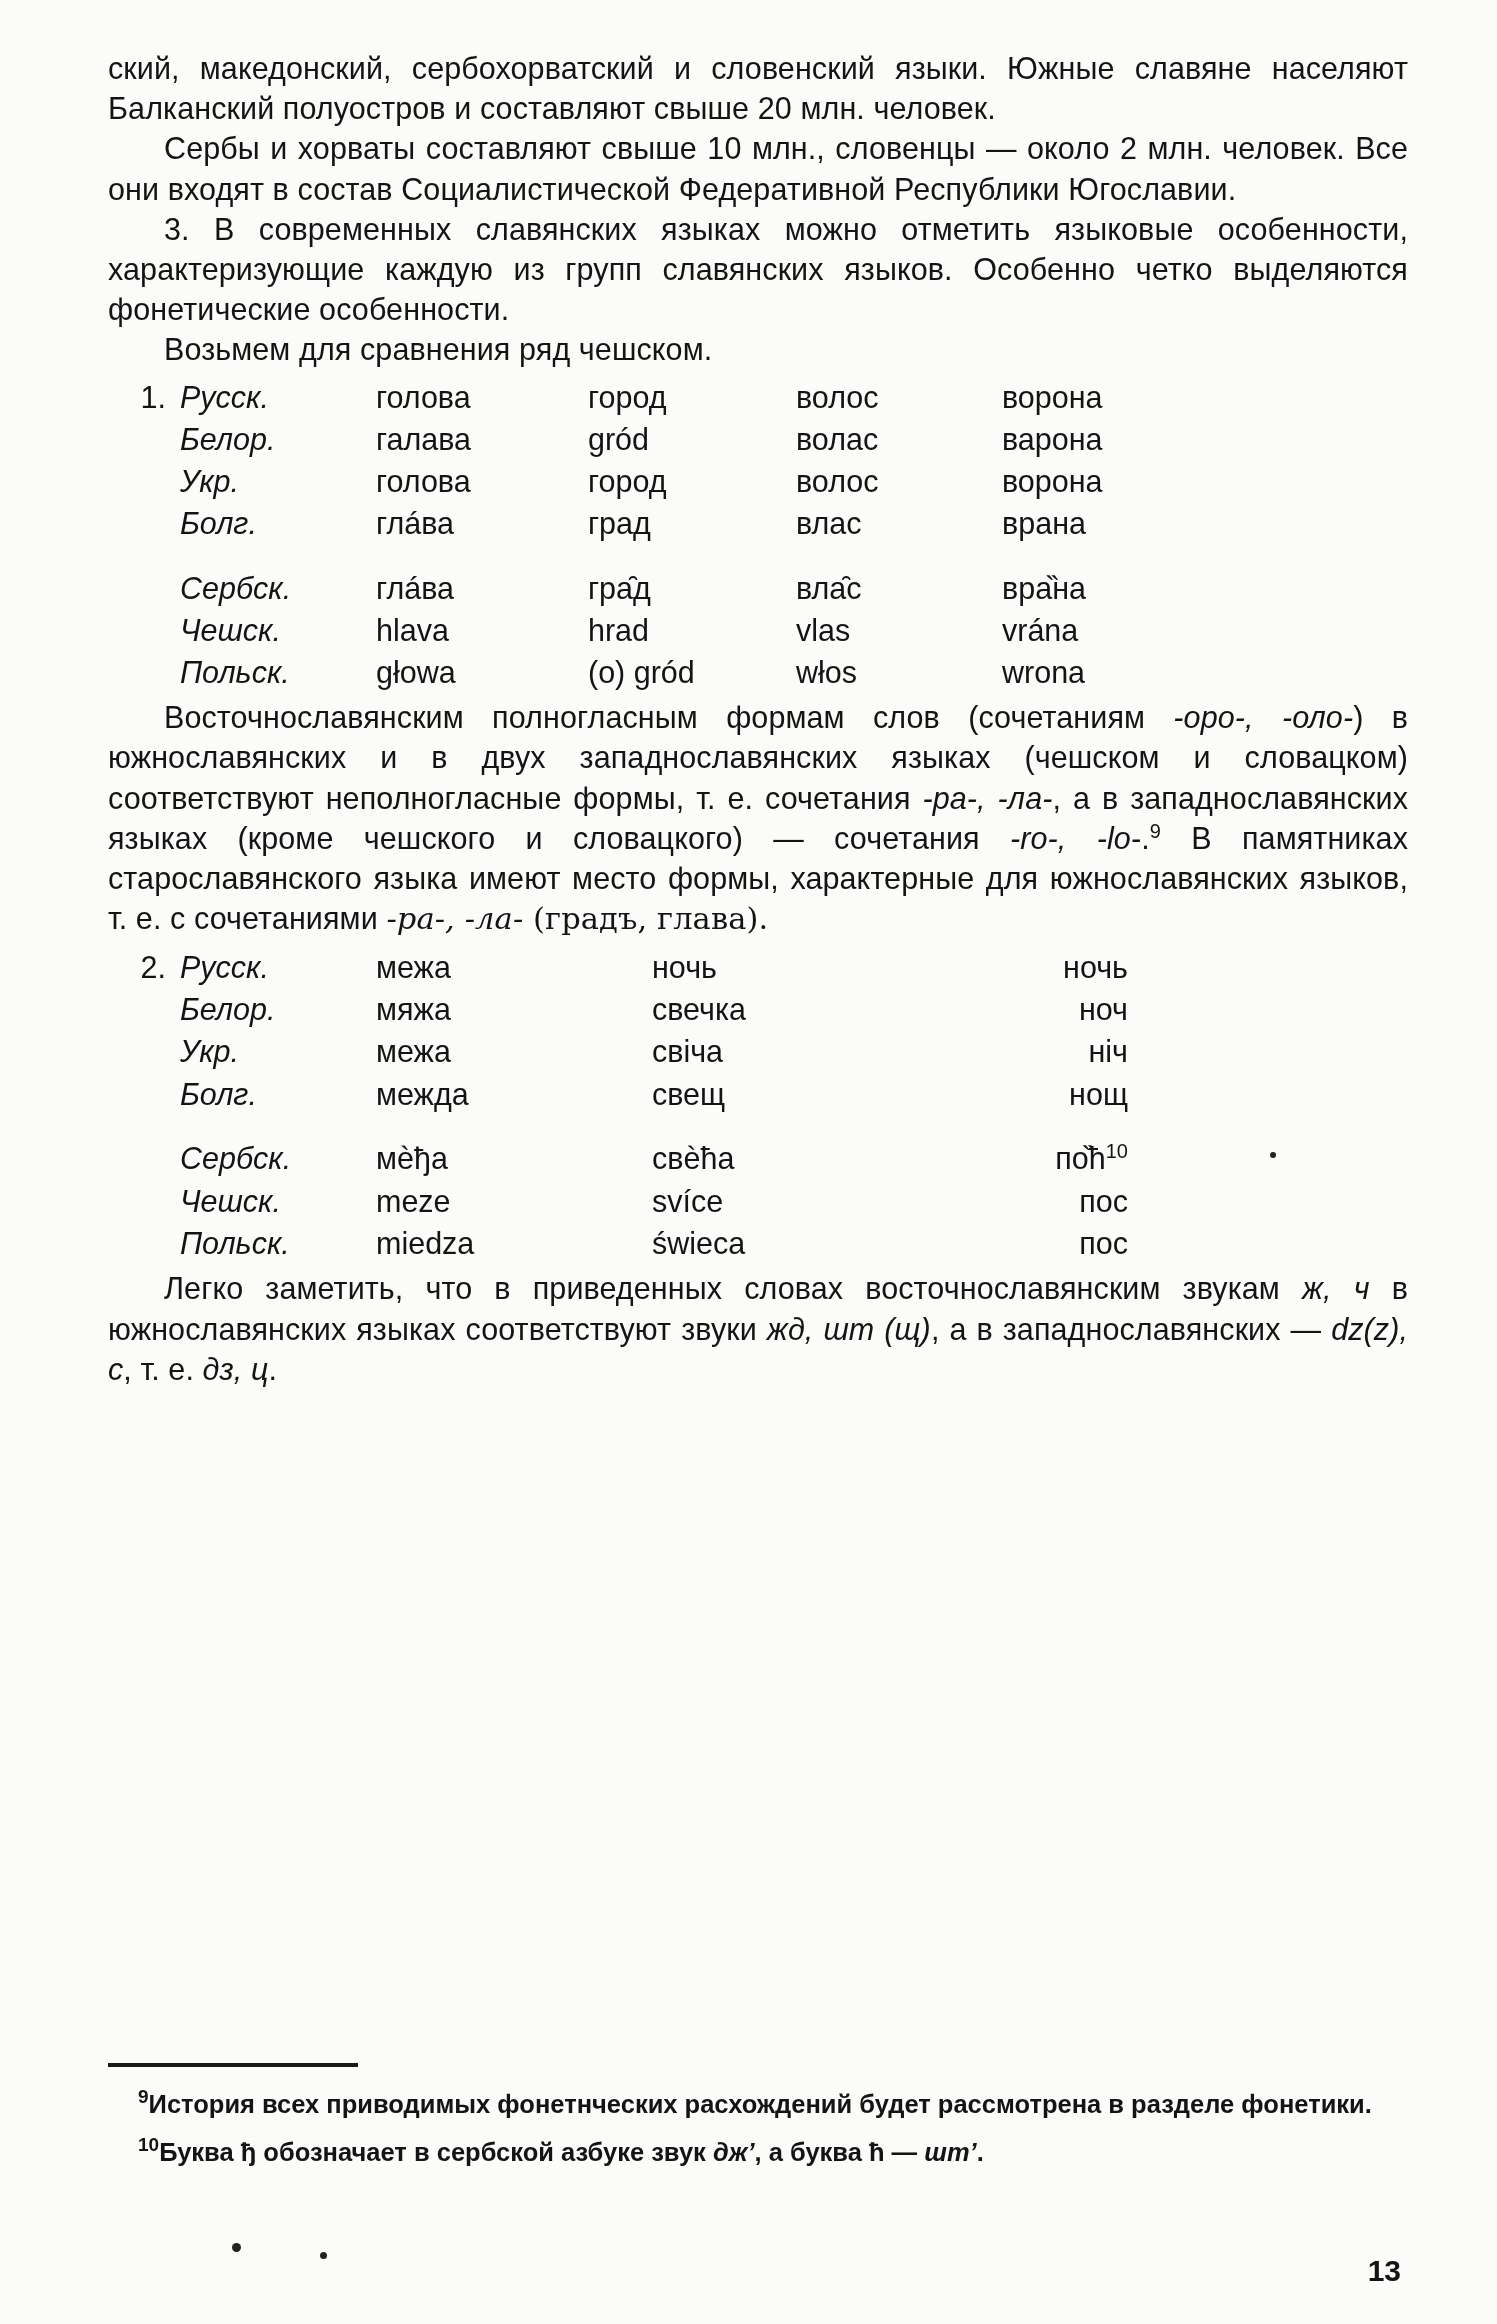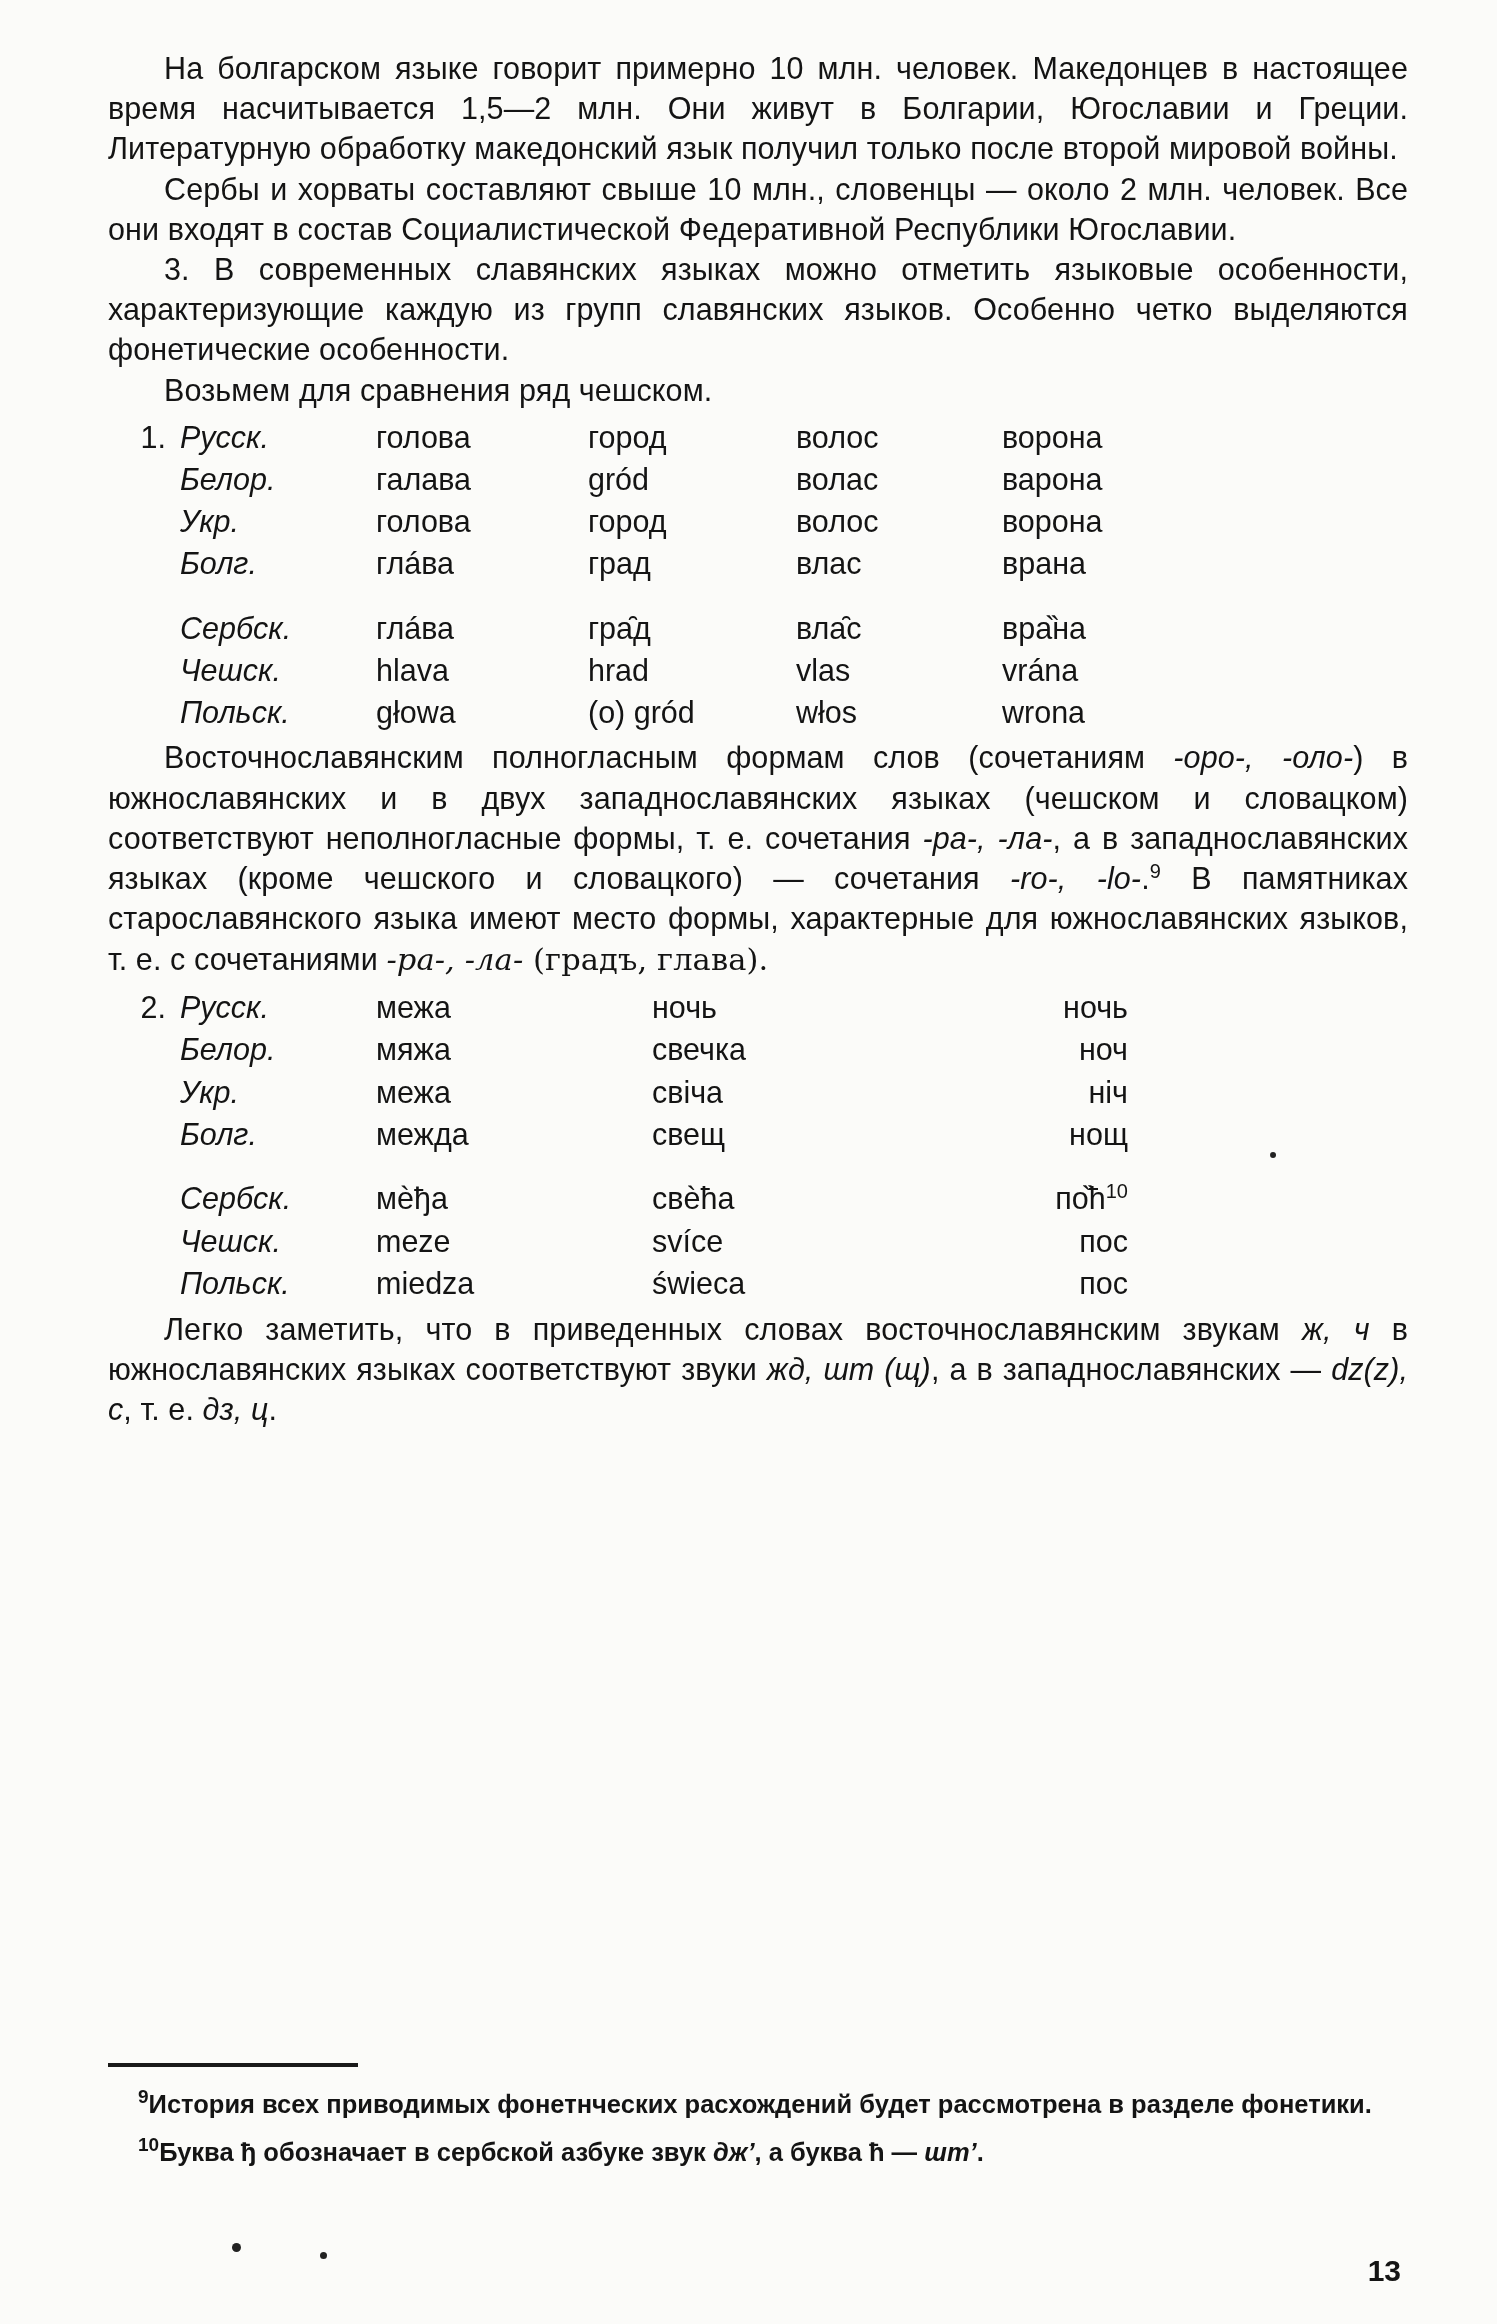--- a/index.html
+++ b/index.html
@@ -107,21 +107,21 @@
     font-family: "DejaVu Serif", serif;
   }
 </style>
 </head>
 <body>
 
 <div class="page">
 
   <div class="content">
 
-    <p class="para indent">На болгарском языке говорит примерно 10 млн. человек. Македонцев в настоящее время насчитывается 1,5—2 млн. Они живут в Болгарии, Югославии и Греции. Литературную обработку македонский язык получил только после второй мировой войны.</p>
+    <p class="para">ский, македонский, сербохорватский и словенский языки. Южные славяне населяют Балканский полуостров и составляют свыше 20 млн. человек.</p>
     <p class="para indent">Сербы и хорваты составляют свыше 10 млн., словенцы — около 2 млн. человек. Все они входят в состав Социалистической Федеративной Республики Югославии.</p>
     <p class="para indent">3. В современных славянских языках можно отметить языковые особенности, характеризующие каждую из групп славянских языков. Особенно четко выделяются фонетические особенности.</p>
     <p class="para indent">Возьмем для сравнения ряд чешском.</p>
 
     <table class="wordtable t1">
       <tbody>
           <tr>
         <td class="num-col">1.</td>
         <td class="lang-col">Русск.</td>
         <td class="w1">голова</td>

